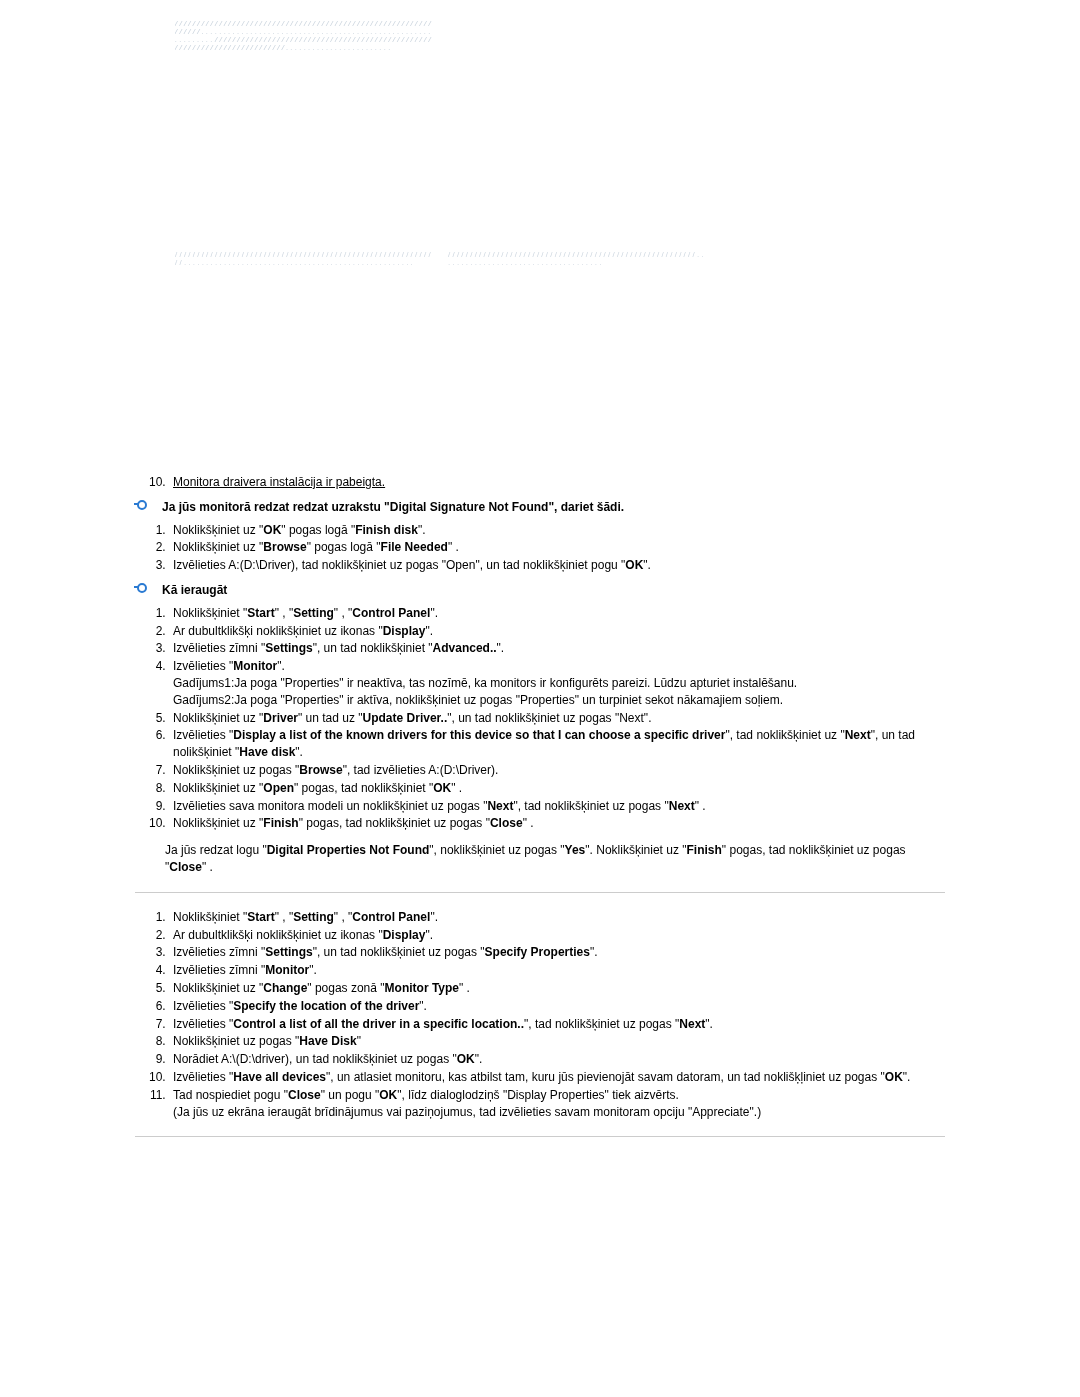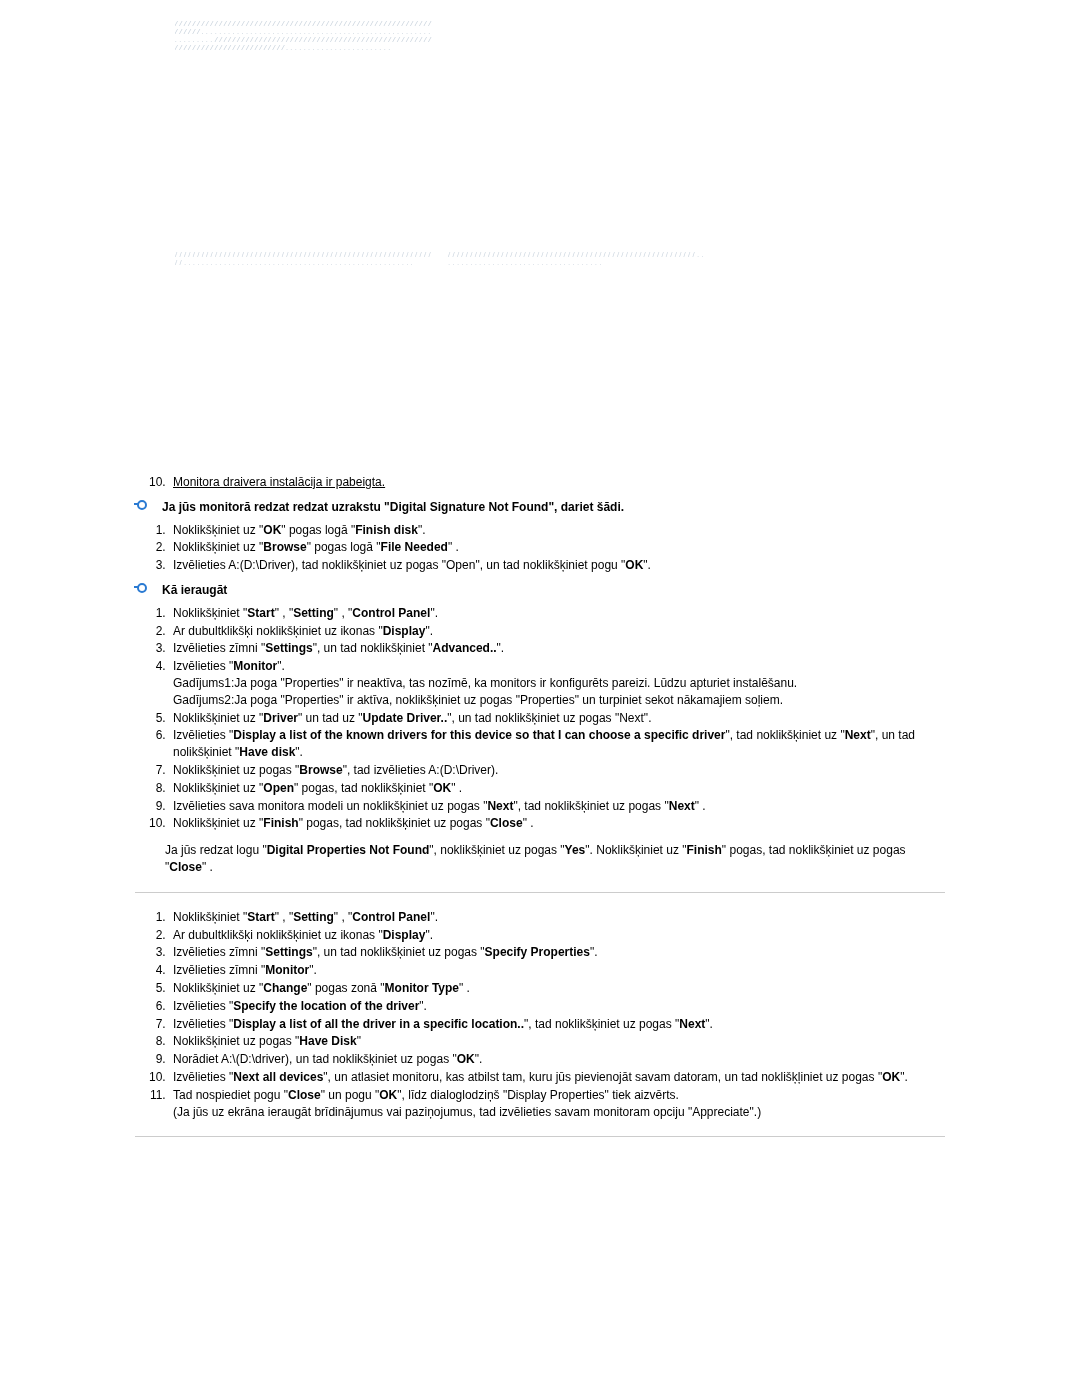--- a/index.html
+++ b/index.html
@@ -148,22 +148,22 @@
   <hr class="sep">
 
 
   <ol class="inner" id="melist">
       <li>Noklikšķiniet "<b>Start</b>" , "<b>Setting</b>" , "<b>Control Panel</b>".</li>
       <li>Ar dubultklikšķi noklikšķiniet uz ikonas "<b>Display</b>".</li>
       <li>Izvēlieties zīmni "<b>Settings</b>", un tad noklikšķiniet uz pogas "<b>Specify Properties</b>".</li>
       <li>Izvēlieties zīmni "<b>Monitor</b>".</li>
       <li>Noklikšķiniet uz "<b>Change</b>" pogas zonā "<b>Monitor Type</b>" .</li>
       <li>Izvēlieties "<b>Specify the location of the driver</b>".</li>
-      <li>Izvēlieties "<b>Display a list of all the driver in a specific location..</b>", tad noklikšķiniet uz pogas "<b>Next</b>".</li>
+      <li>Izvēlieties "<b>Control a list of all the driver in a specific location..</b>", tad noklikšķiniet uz pogas "<b>Next</b>".</li>
       <li>Noklikšķiniet uz pogas "<b>Have Disk</b>"</li>
       <li>Norādiet A:\(D:\driver), un tad noklikšķiniet uz pogas "<b>OK</b>".</li>
-      <li>Izvēlieties "<b>Next all devices</b>", un atlasiet monitoru, kas atbilst tam, kuru jūs pievienojāt savam datoram, un tad noklišķļiniet uz pogas "<b>OK</b>".</li>
+      <li>Izvēlieties "<b>Have all devices</b>", un atlasiet monitoru, kas atbilst tam, kuru jūs pievienojāt savam datoram, un tad noklišķļiniet uz pogas "<b>OK</b>".</li>
       <li>Tad nospiediet pogu "<b>Close</b>" un pogu "<b>OK</b>", līdz dialoglodziņš "Display Properties" tiek aizvērts.<br>(Ja jūs uz ekrāna ieraugāt brīdinājumus vai paziņojumus, tad izvēlieties savam monitoram opciju "Appreciate".)</li>
     </ol>
 
   <hr class="sep">
 
 </div>
 
 </body></html>

